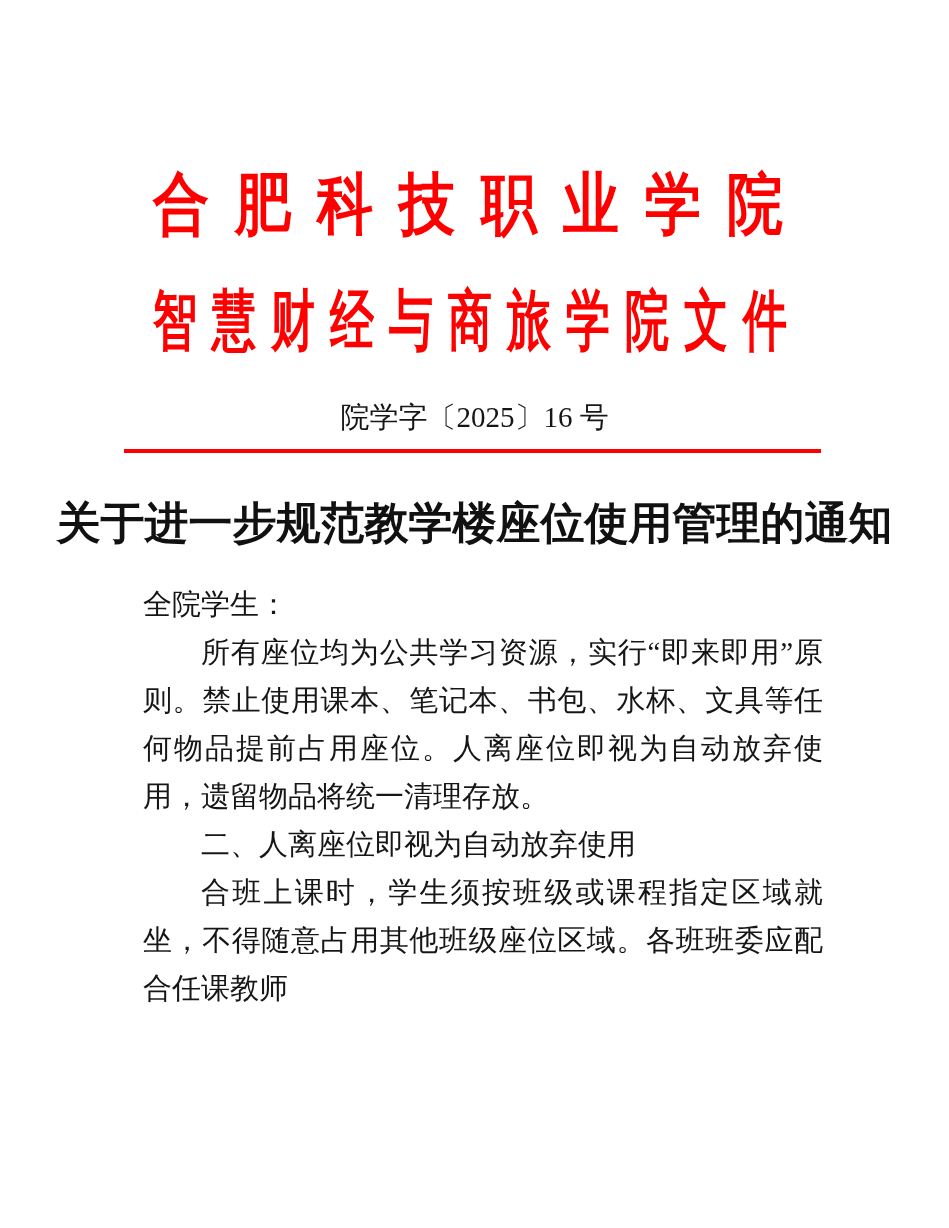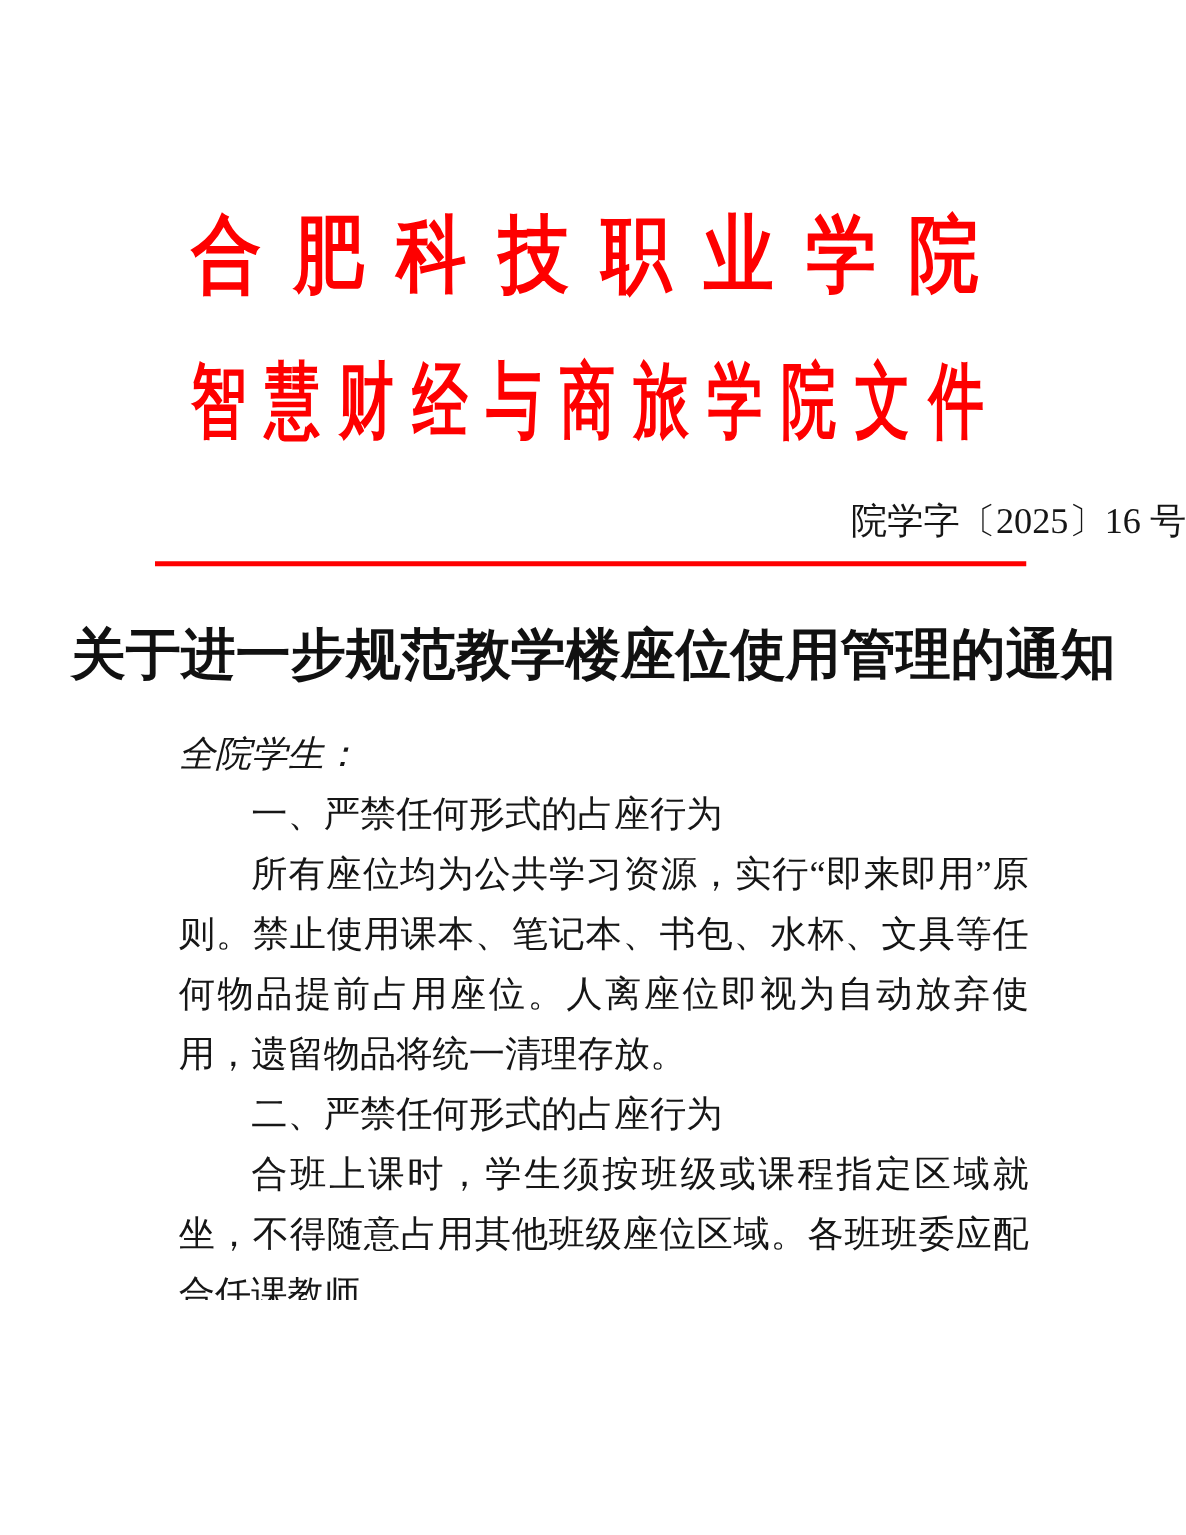--- a/index.html
+++ b/index.html
@@ -44,21 +44,21 @@
     color: #fe0000;
     transform: scaleY(1.5);
     transform-origin: left top;
   }
   
   .doc-number {
     position: absolute;
     top: 400px;
     left: 0;
     width: 100%;
-    text-align: right;
+    text-align: center;
     font-size: 29px;
     line-height: 34px;
     color: #161616;
     white-space: nowrap;
   }
   
   .red-rule {
     position: absolute;
     top: 449px;
     left: 124px;
@@ -92,39 +92,37 @@
   }
   .doc-body p {
     margin: 0;
     padding: 0;
   }
   .p-indent {
     text-indent: 2em;
   }
   .p-flush {
     text-indent: 0;
-    font-style: italic;
   }
 </style>
 </head>
 <body>
 
 <div class="page">
 
   <div class="hdr-line1">合肥科技职业学院</div>
 
   <div class="hdr-line2">智慧财经与商旅学院文件</div>
 
   <div class="doc-number">院学字〔2025〕16 号</div>
 
   <div class="red-rule"></div>
 
   <div class="doc-title">关于进一步规范教学楼座位使用管理的通知</div>
 
   <div class="doc-body">
     <p class="p-flush">全院学生：</p>
-    <p class="p-indent">一、严禁任何形式的占座行为</p>
     <p class="p-indent">所有座位均为公共学习资源，实行“即来即用”原则。禁止使用课本、笔记本、书包、水杯、文具等任何物品提前占用座位。人离座位即视为自动放弃使用，遗留物品将统一清理存放。</p>
-    <p class="p-indent">二、严禁任何形式的占座行为</p>
+    <p class="p-indent">二、人离座位即视为自动放弃使用</p>
     <p class="p-indent">合班上课时，学生须按班级或课程指定区域就坐，不得随意占用其他班级座位区域。各班班委应配合任课教师</p>
   </div>
 
 </div>
 
 </body></html>

